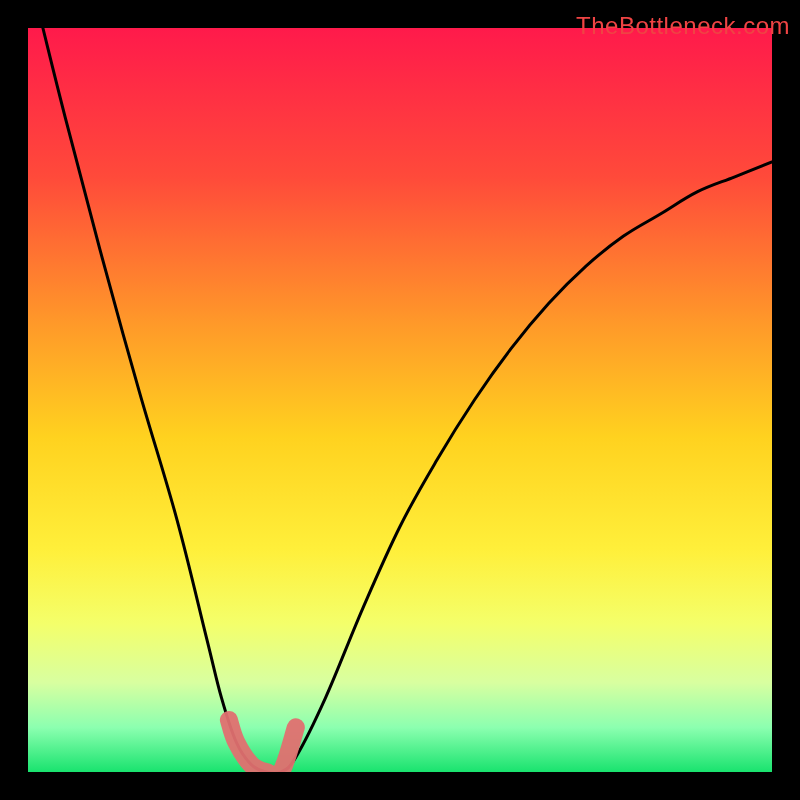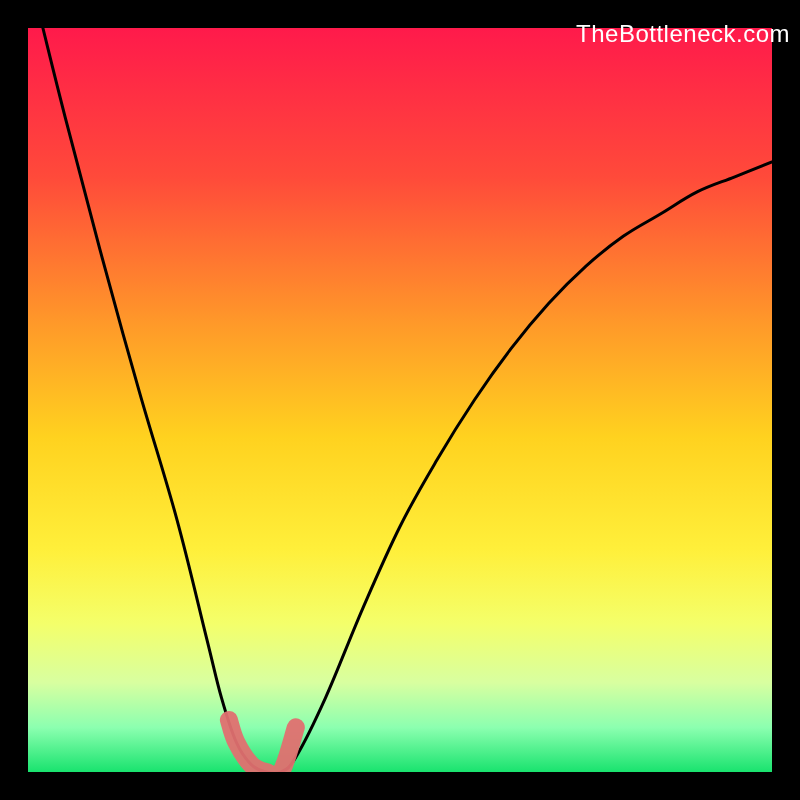--- a/index.html
+++ b/index.html
@@ -12,23 +12,23 @@
     font-family: Arial, Helvetica, sans-serif;
   }
   .frame {
     position: relative;
     width: 800px;
     height: 800px;
     background: #000;
   }
   .watermark {
     position: absolute;
-    top: 20px;
+    top: 12px;
     right: 10px;
-    color: #ffffff;
+    color: #ef4444;
     font-size: 24px;
     letter-spacing: 0.5px;
     z-index: 10;
   }
   .plot-wrap {
     position: absolute;
     left: 28px;
     top: 28px;
     width: 744px;
     height: 744px;

